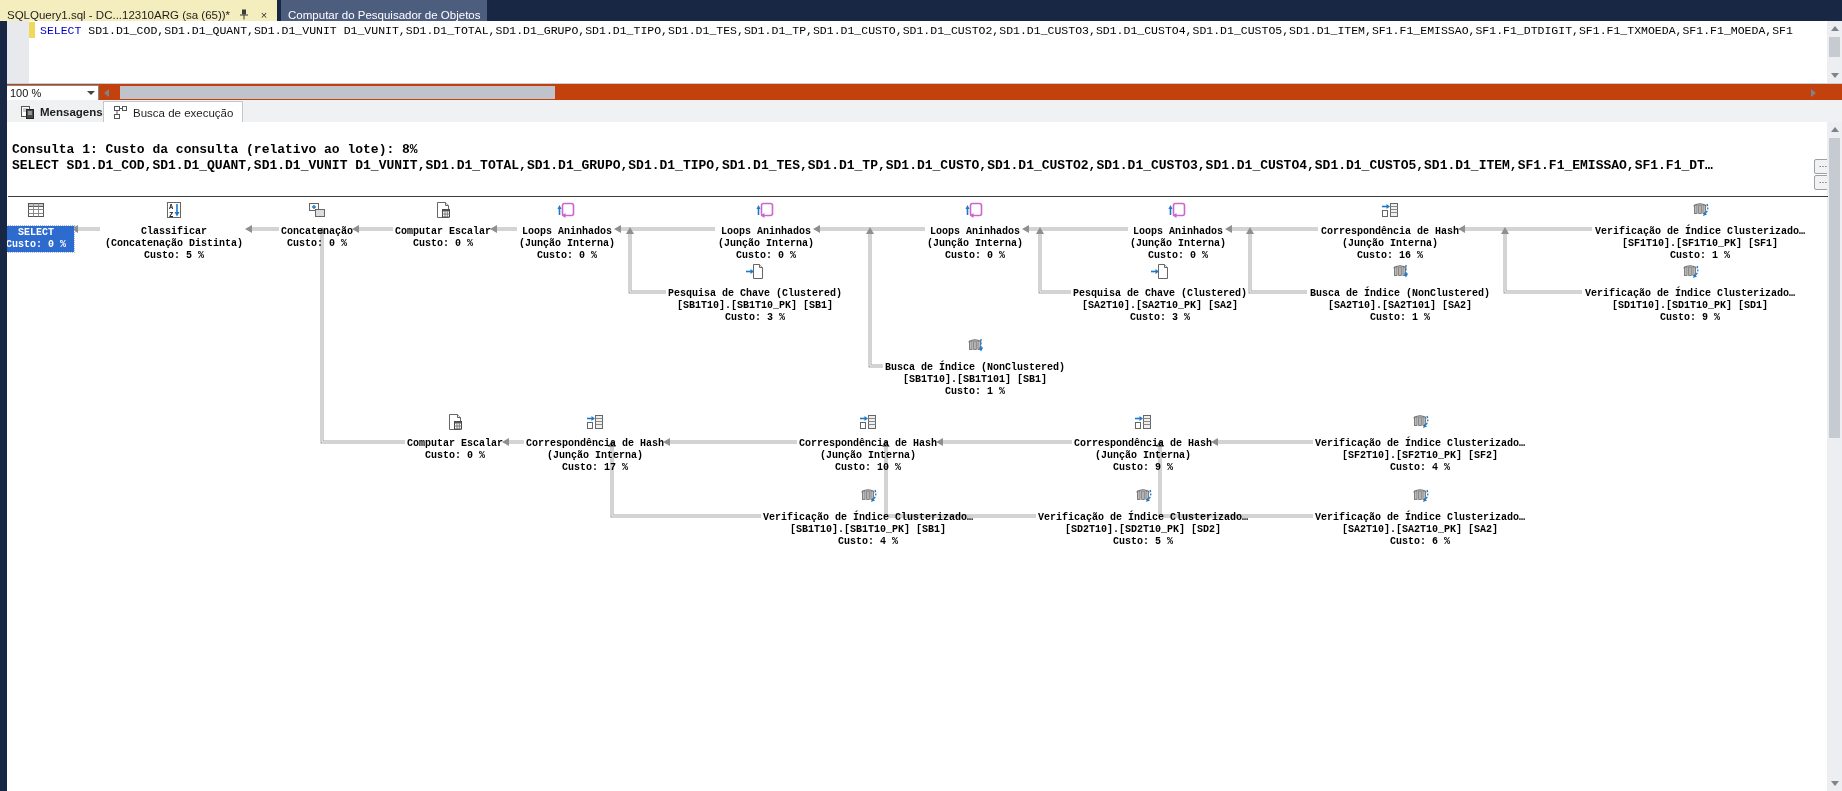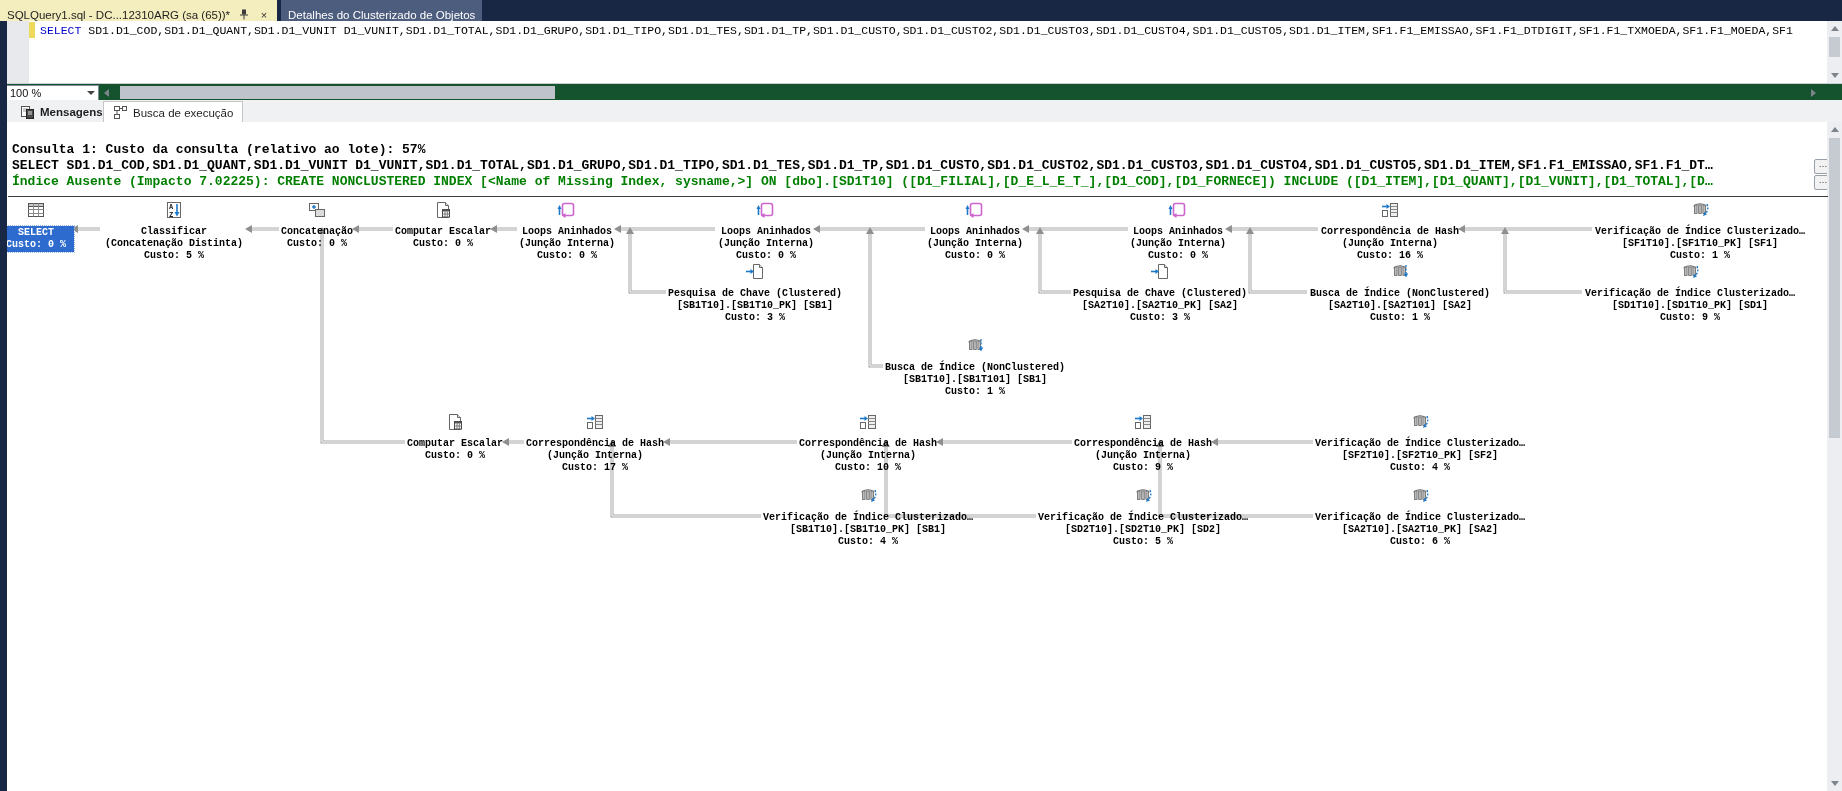--- a/index.html
+++ b/index.html
@@ -20,21 +20,21 @@
   .kw{color:#0000CC;}
   
   .vscroll{position:absolute;width:15px;background:#ECEEF1;}
   .sbtn{position:absolute;left:0;width:15px;height:15px;background:#ECEEF1;display:flex;align-items:center;justify-content:center;}
   .tri-up{width:0;height:0;border-left:4px solid transparent;border-right:4px solid transparent;border-bottom:5px solid #7E848C;}
   .tri-down{width:0;height:0;border-left:4px solid transparent;border-right:4px solid transparent;border-top:5px solid #7E848C;}
   .tri-left{width:0;height:0;border-top:4px solid transparent;border-bottom:4px solid transparent;border-right:5px solid #7E848C;}
   .tri-right{width:0;height:0;border-top:4px solid transparent;border-bottom:4px solid transparent;border-left:5px solid #7E848C;}
   .vthumb{position:absolute;left:2px;width:11px;background:#C6CAD1;}
   
-  .hrow{position:absolute;left:0;top:83px;width:1842px;height:17px;background:#14532d;border-top:1px solid #c9cdd4;}
+  .hrow{position:absolute;left:0;top:83px;width:1842px;height:17px;background:#c2410c;border-top:1px solid #c9cdd4;}
   .zoomcombo{position:absolute;left:4px;top:1px;width:88px;height:14px;background:#fff;border:1px solid #7f8894;
              font-size:11px;color:#111;display:flex;align-items:center;padding-left:5px;}
   .comboarrow{position:absolute;right:3px;top:5px;width:0;height:0;border-left:4px solid transparent;border-right:4px solid transparent;border-top:4px solid #444;}
   .hbtn{position:absolute;top:1px;width:15px;height:15px;display:flex;align-items:center;justify-content:center;}
   .hthumb{position:absolute;top:2px;height:13px;background:#BFC4CC;}
   
   .rtabs{position:absolute;left:7px;top:100px;width:1835px;height:22px;background:#EFF1F3;border-bottom:1px solid #fff;}
   .rtab{position:absolute;top:2px;height:20px;display:flex;align-items:center;font-size:11.5px;color:#1e1e1e;padding:0 9px;}
   .rtab.active{background:#fff;border:1px solid #c6c6c6;border-bottom:none;top:1px;height:21px;}
   .rtab .ricon{margin-right:5px;display:inline-flex;}
@@ -66,21 +66,21 @@
       <span class="tabglyph">
         <svg width="10" height="11" viewBox="0 0 10 11">
             <rect x="3" y="0.5" width="4" height="5" fill="#3b3b3b"></rect>
             <line x1="1" y1="6" x2="9" y2="6" stroke="#3b3b3b"></line>
             <line x1="5" y1="6" x2="5" y2="10.5" stroke="#3b3b3b"></line>
           </svg>
       </span>
       <span class="tabglyph">×</span>
     </div>
     <div class="doctab inactive">
-      <span>Detalhes do Clusterizado de Objetos</span>
+      <span>Computar do Pesquisador de Objetos</span>
     </div>
   </div>
 
   <div class="editor">
     <div class="gutter"></div>
     <div class="changebar"></div>
     <div class="codeline"><span class="kw">SELECT </span><span>SD1.D1_COD,SD1.D1_QUANT,SD1.D1_VUNIT D1_VUNIT,SD1.D1_TOTAL,SD1.D1_GRUPO,SD1.D1_TIPO,SD1.D1_TES,SD1.D1_TP,SD1.D1_CUSTO,SD1.D1_CUSTO2,SD1.D1_CUSTO3,SD1.D1_CUSTO4,SD1.D1_CUSTO5,SD1.D1_ITEM,SF1.F1_EMISSAO,SF1.F1_DTDIGIT,SF1.F1_TXMOEDA,SF1.F1_MOEDA,SF1</span></div>
     <div class="vscroll" style="left:1827px;top:0;height:62px;">
       <div class="sbtn" style="top:0;">
           <div class="tri-up"></div>
@@ -127,24 +127,23 @@
             <rect x="9.5" y="1.5" width="4" height="4" fill="#fff" stroke="#555"></rect>
             <rect x="1.5" y="9.5" width="5" height="4" fill="#fff" stroke="#555"></rect>
             <path d="M7,3.5 h2 M4,5.5 v4" stroke="#555" fill="none"></path>
           </svg>
       </span>
       <span>Busca de execução</span>
     </div>
   </div>
 
   <div class="plan">
-    <div class="planhead" style="left:12px;top:20px;">Consulta 1: Custo da consulta (relativo ao lote): 57%</div>
+    <div class="planhead" style="left:12px;top:20px;">Consulta 1: Custo da consulta (relativo ao lote): 8%</div>
     <div class="planhead" style="left:12px;top:36px;">SELECT SD1.D1_COD,SD1.D1_QUANT,SD1.D1_VUNIT D1_VUNIT,SD1.D1_TOTAL,SD1.D1_GRUPO,SD1.D1_TIPO,SD1.D1_TES,SD1.D1_TP,SD1.D1_CUSTO,SD1.D1_CUSTO2,SD1.D1_CUSTO3,SD1.D1_CUSTO4,SD1.D1_CUSTO5,SD1.D1_ITEM,SF1.F1_EMISSAO,SF1.F1_DT…</div>
     <div class="morebtn" style="left:1814px;top:37px;">…</div>
-    <div class="planhead green" style="left:12px;top:52px;">Índice Ausente (Impacto 7.02225): CREATE NONCLUSTERED INDEX [&lt;Name of Missing Index, sysname,&gt;] ON [dbo].[SD1T10] ([D1_FILIAL],[D_E_L_E_T_],[D1_COD],[D1_FORNECE]) INCLUDE ([D1_ITEM],[D1_QUANT],[D1_VUNIT],[D1_TOTAL],[D…</div>
     <div class="morebtn" style="left:1814px;top:53px;">…</div>
     <div class="plan-vscroll vscroll" style="left:1827px;top:0;height:669px;">
       <div class="sbtn" style="top:0;">
           <div class="tri-up"></div>
         </div>
       <div class="vthumb" style="top:16px;height:300px;"></div>
       <div class="sbtn" style="top:654px;">
           <div class="tri-down"></div>
         </div>
     </div>

